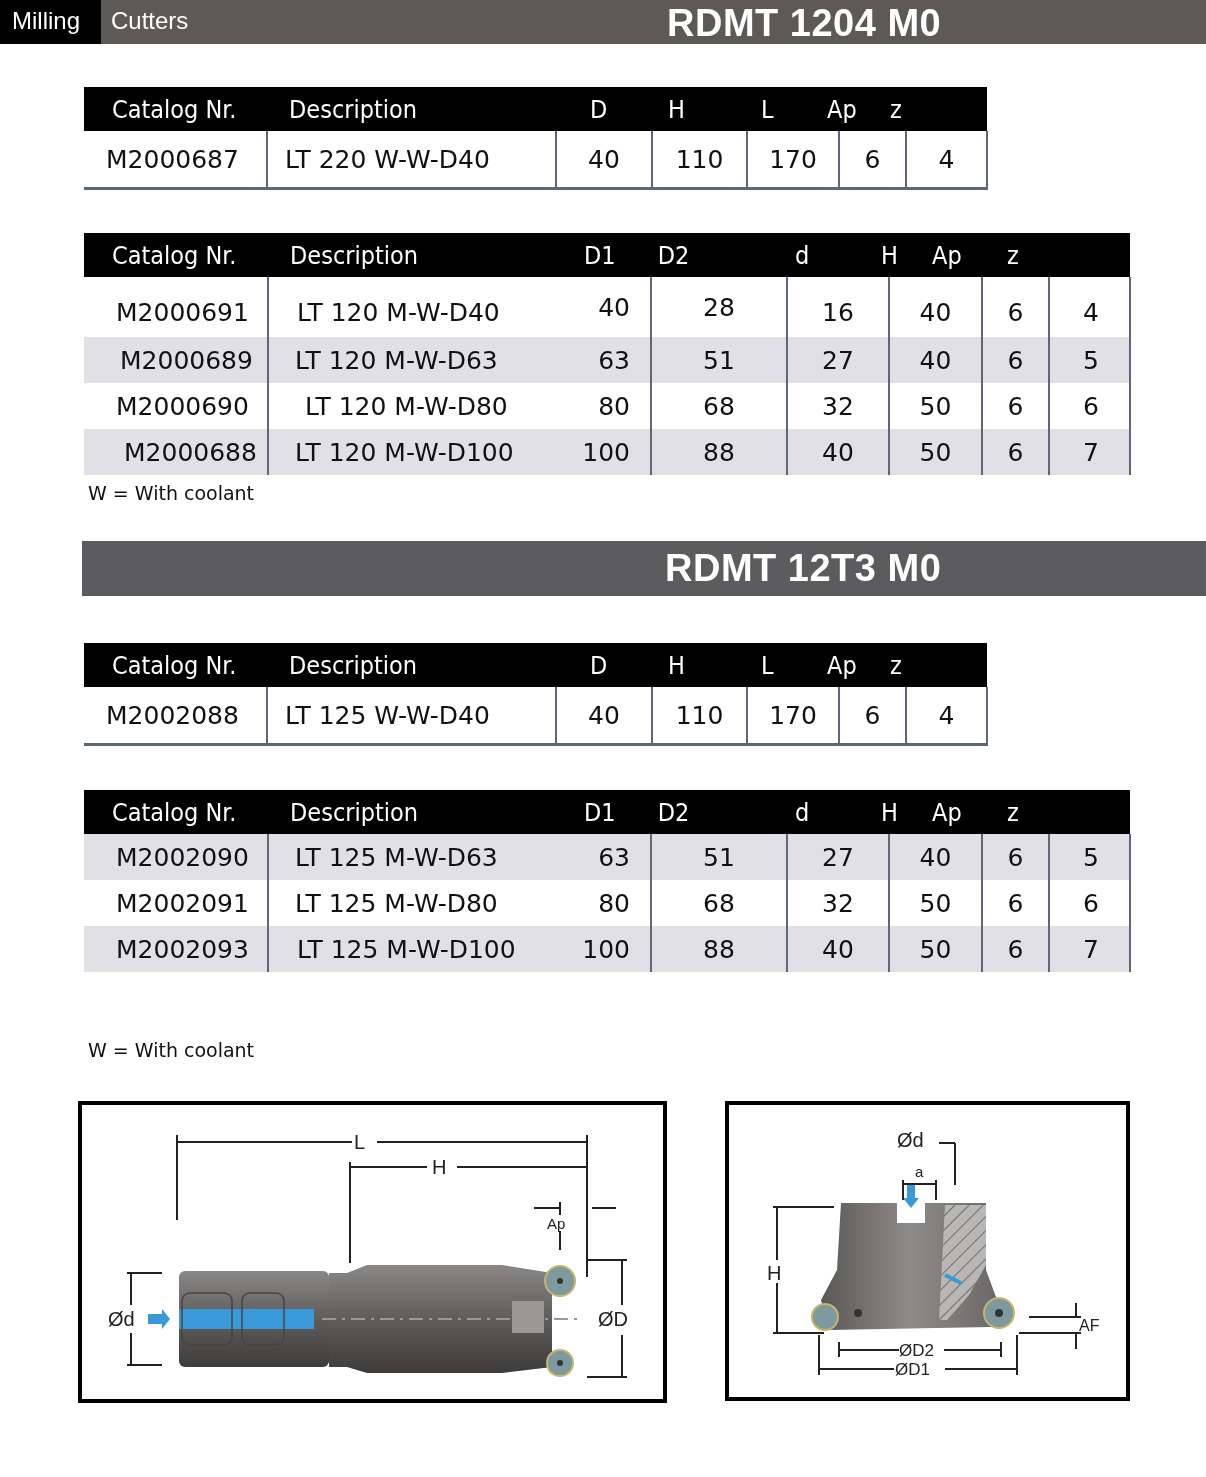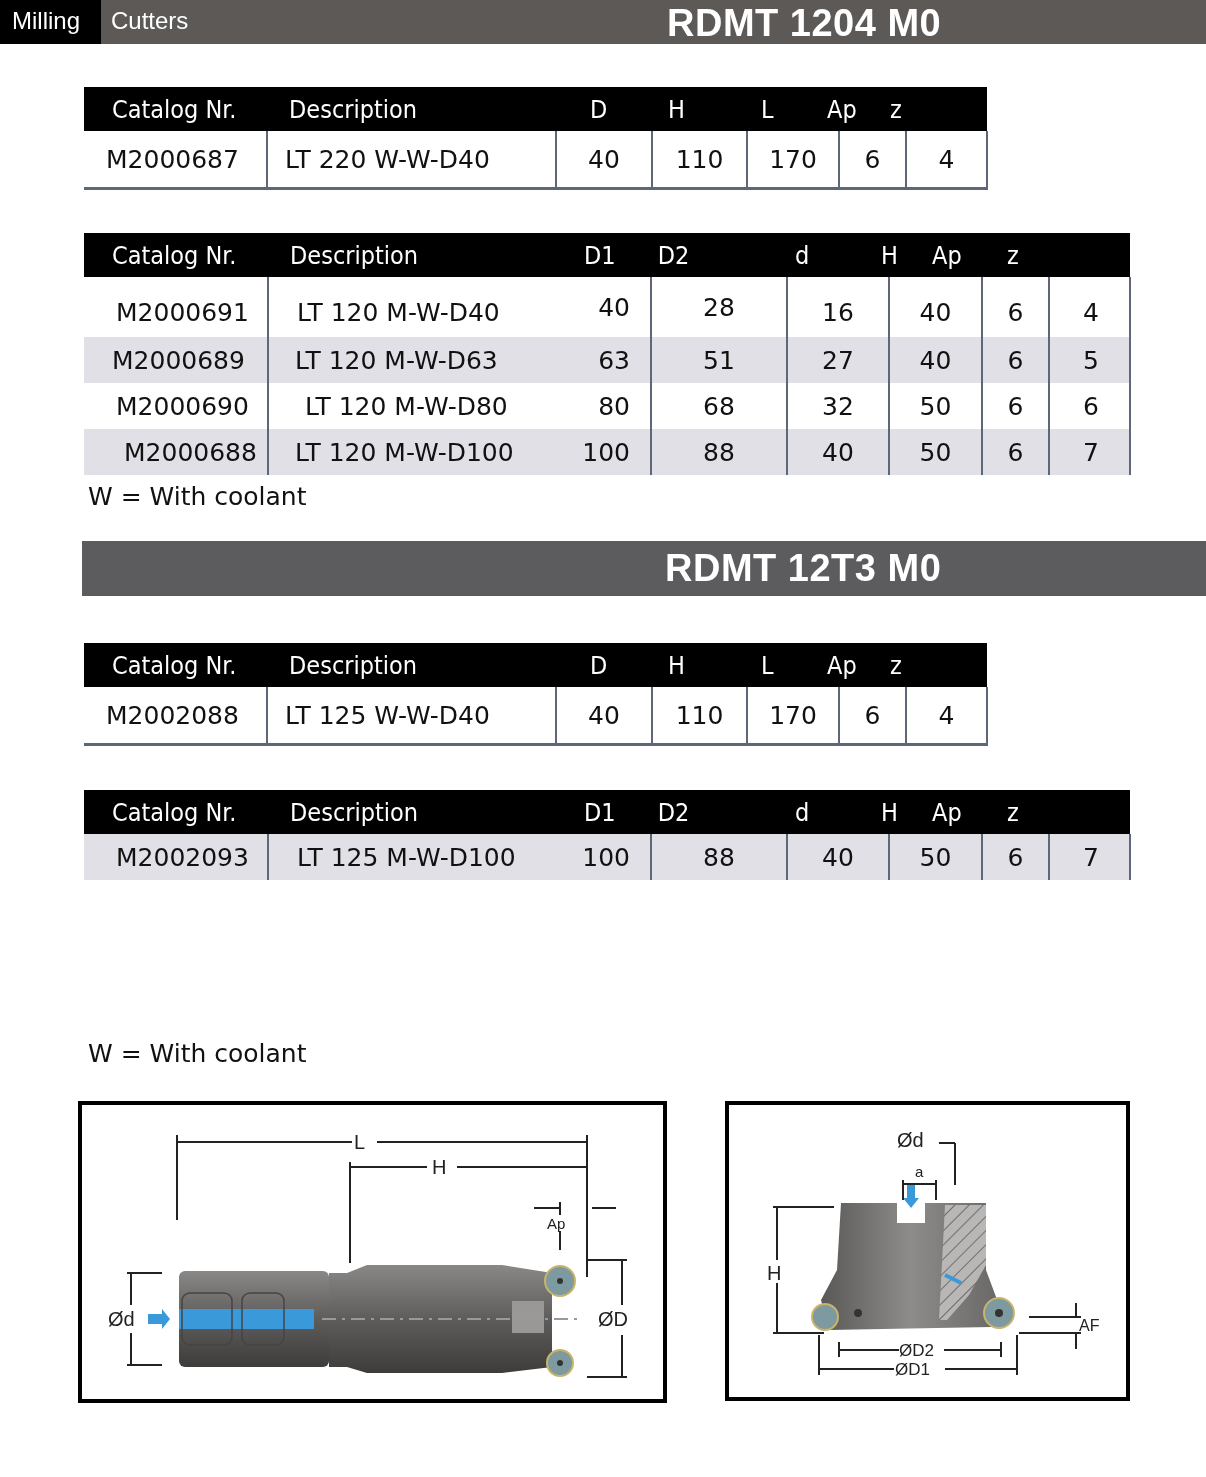--- a/index.html
+++ b/index.html
@@ -33,21 +33,21 @@
 
   .small-table td { height: 56px; }
   .small-table tbody tr:last-child td { border-bottom: 3px solid #5e6778; }
 
   .big-table td { height: 46px; }
   .big-table tbody tr.first td { height: 60px; padding-top: 10px; box-sizing: border-box; }
 
   .ctr { text-align: center; }
   .rgt { text-align: right; }
 
-  .note { position: absolute; left: 88px; font-size: 25px; }
+  .note { position: absolute; left: 88px; font-size: 19px; }
 
   
   .diagram { position: absolute; border: 4px solid #000; background: #fff; box-sizing: border-box; }
   .diag1 { left: 78px; top: 1101px; width: 589px; height: 302px; }
   .diag2 { left: 725px; top: 1101px; width: 405px; height: 300px; }
   .diagram svg { position: absolute; left: 0; top: 0; }
   .lbl { font-family: "Liberation Sans", sans-serif; font-size: 20px; fill: #222; }
 </style>
 </head>
 <body>
@@ -122,21 +122,21 @@
             <span style="width: 2px; align-self: stretch; background: rgb(94, 103, 120); margin: 0px 0px 0px 20px;"></span>
             <span style="flex: 1 1 0%; text-align: center;">28</span>
           </div>
         </td>
         <td class="ctr">16</td>
         <td class="ctr">40</td>
         <td class="ctr">6</td>
         <td class="rgt last" style="padding-right:30px">4</td>
       </tr>
       <tr class="shade">
-        <td style="padding-left:28px">M2000689</td>
+        <td style="padding-left:36px">M2000689</td>
         <td style="padding-left:26px">LT 120 M-W-D63</td>
         <td style="padding: 0px;">
           <div style="display: flex; height: 100%; align-items: center; margin-left: -84px;">
             <span style="width: 62px; text-align: right;">63</span>
             <span style="width: 2px; align-self: stretch; background: rgb(94, 103, 120); margin: 0px 0px 0px 20px;"></span>
             <span style="flex: 1 1 0%; text-align: center;">51</span>
           </div>
         </td>
         <td class="ctr">27</td>
         <td class="ctr">40</td>
@@ -229,20 +229,50 @@
       <th style="padding-left:28px">Catalog Nr.</th>
       <th style="padding-left:22px">Description</th>
       <th><span style="margin-left:-67px; position:relative;">D1</span><span style="position:relative; left:42px;">D2</span></th>
       <th style="padding-left:8px">d</th>
       <th style="text-indent:-8px">H</th>
       <th style="text-indent:-50px">Ap</th>
       <th style="text-indent:-42px">z</th>
     </tr>
   </thead>
   <tbody id="shell2">
+      <tr class="shade">
+        <td style="padding-left:32px">M2002090</td>
+        <td style="padding-left:26px">LT 125 M-W-D63</td>
+        <td style="padding: 0px;">
+          <div style="display: flex; height: 100%; align-items: center; margin-left: -84px;">
+            <span style="width: 62px; text-align: right;">63</span>
+            <span style="width: 2px; align-self: stretch; background: rgb(94, 103, 120); margin: 0px 0px 0px 20px;"></span>
+            <span style="flex: 1 1 0%; text-align: center;">51</span>
+          </div>
+        </td>
+        <td class="ctr">27</td>
+        <td class="ctr">40</td>
+        <td class="ctr">6</td>
+        <td class="rgt last" style="padding-right:30px">5</td>
+      </tr>
+      <tr>
+        <td style="padding-left:32px">M2002091</td>
+        <td style="padding-left:26px">LT 125 M-W-D80</td>
+        <td style="padding: 0px;">
+          <div style="display: flex; height: 100%; align-items: center; margin-left: -84px;">
+            <span style="width: 62px; text-align: right;">80</span>
+            <span style="width: 2px; align-self: stretch; background: rgb(94, 103, 120); margin: 0px 0px 0px 20px;"></span>
+            <span style="flex: 1 1 0%; text-align: center;">68</span>
+          </div>
+        </td>
+        <td class="ctr">32</td>
+        <td class="ctr">50</td>
+        <td class="ctr">6</td>
+        <td class="rgt last" style="padding-right:30px">6</td>
+      </tr>
       <tr class="shade">
         <td style="padding-left:32px">M2002093</td>
         <td style="padding-left:28px">LT 125 M-W-D100</td>
         <td style="padding: 0px;">
           <div style="display: flex; height: 100%; align-items: center; margin-left: -84px;">
             <span style="width: 62px; text-align: right;">100</span>
             <span style="width: 2px; align-self: stretch; background: rgb(94, 103, 120); margin: 0px 0px 0px 20px;"></span>
             <span style="flex: 1 1 0%; text-align: center;">88</span>
           </div>
         </td>

